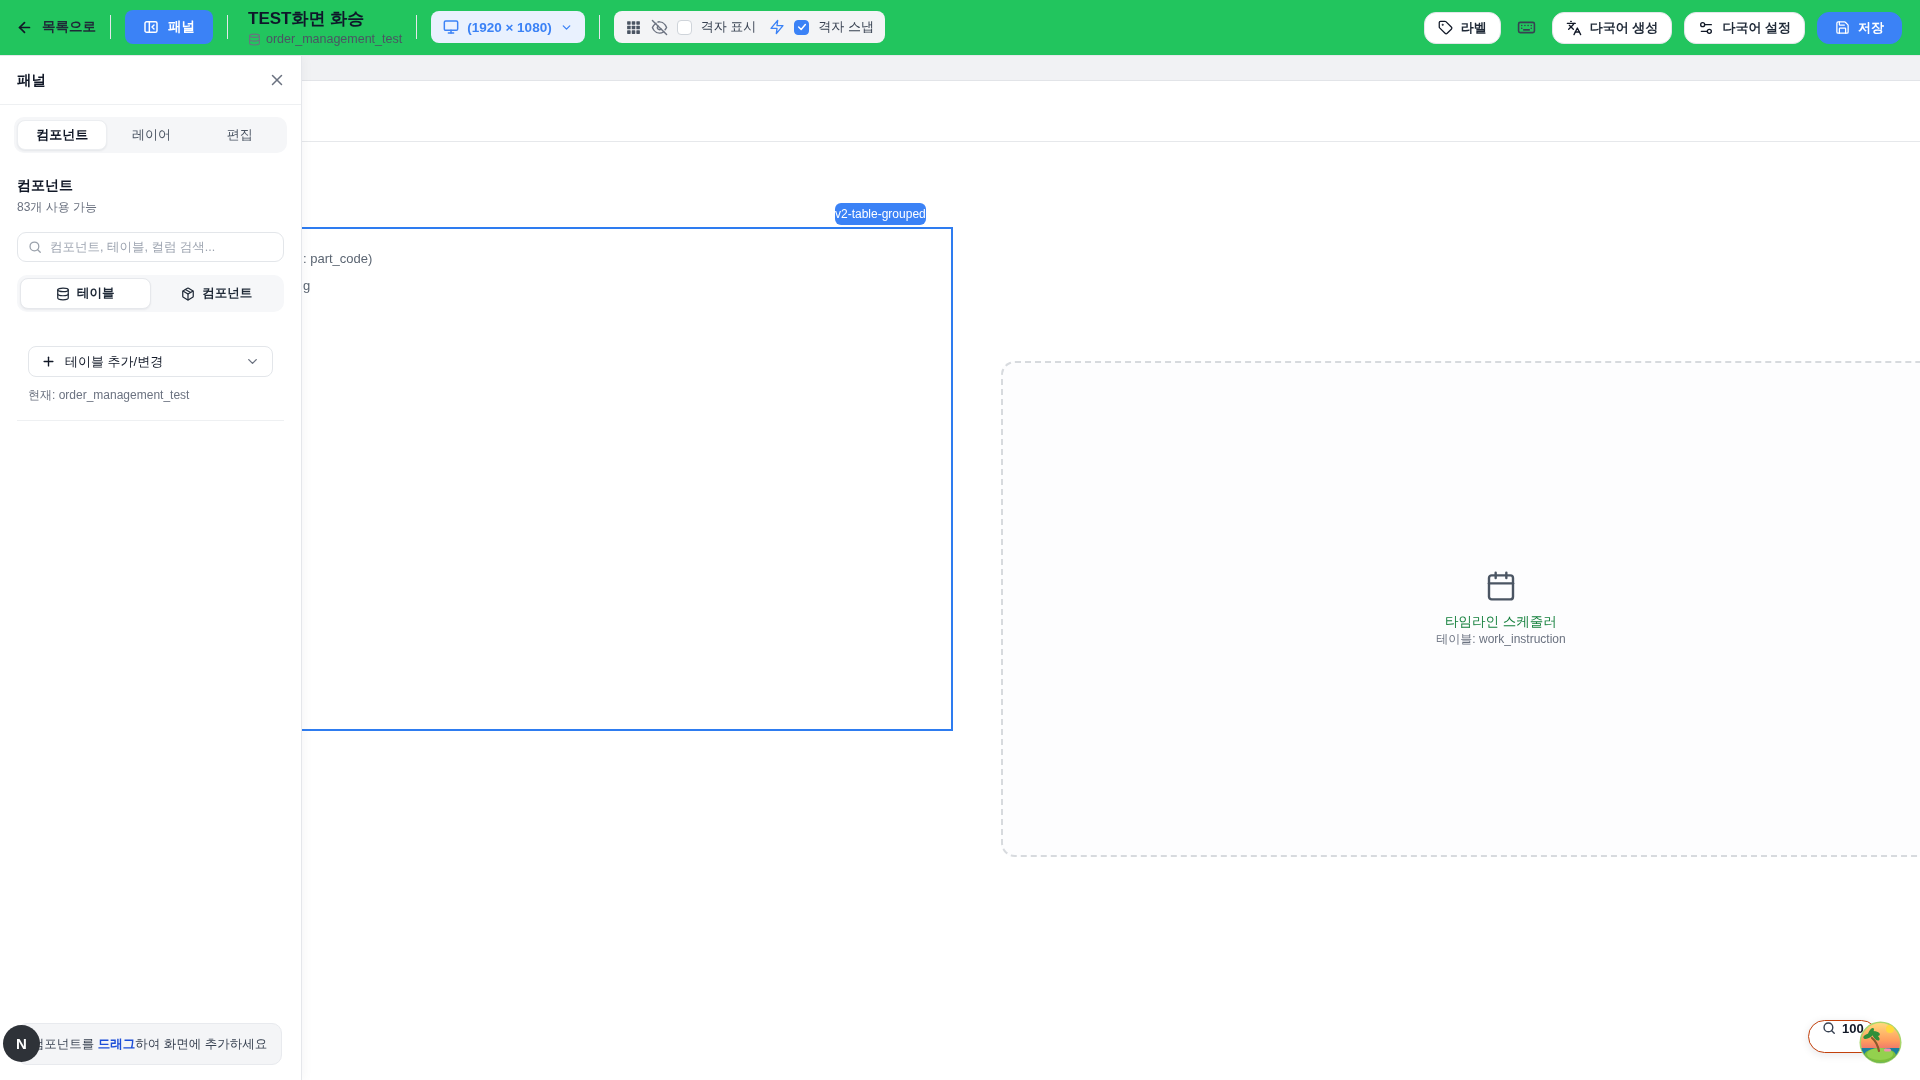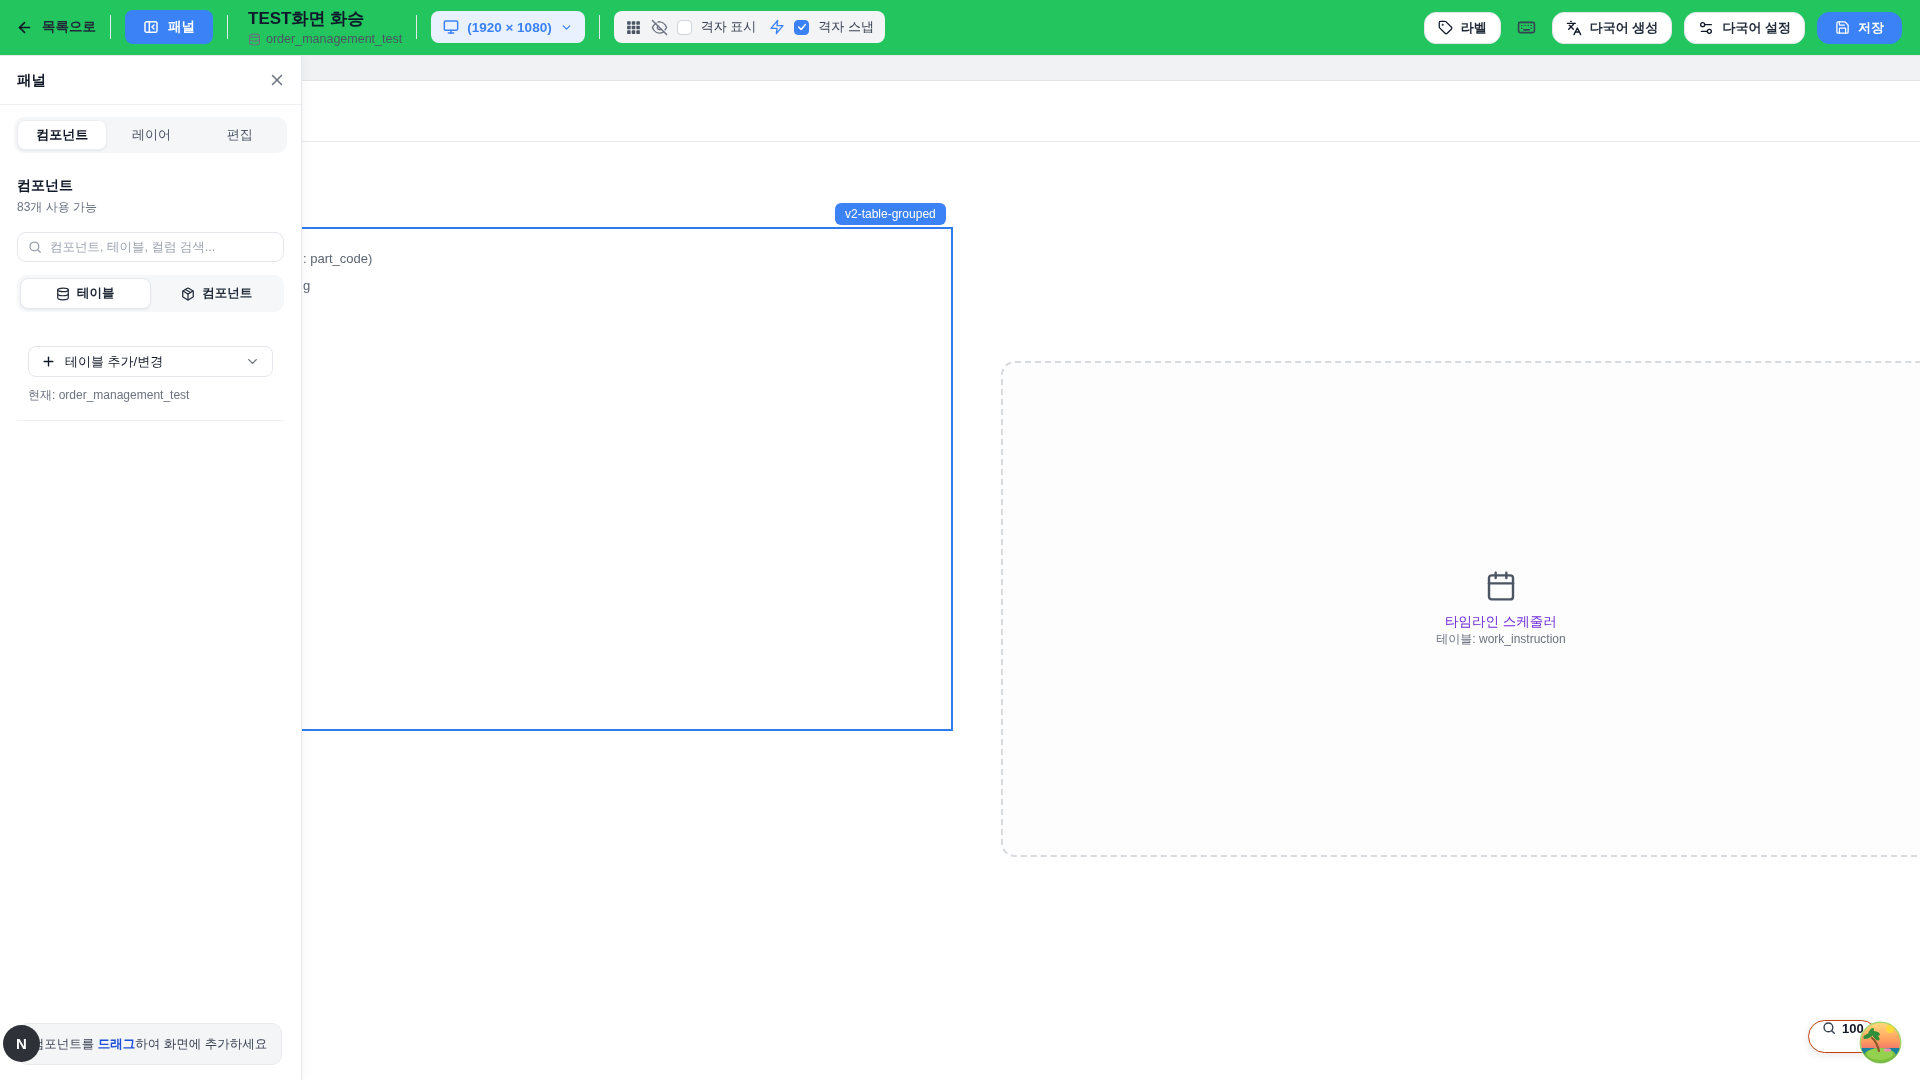--- a/index.html
+++ b/index.html
@@ -53,33 +53,33 @@
   .canvas-strip { position:absolute; top:0; left:0; right:0; height:25px; background:#f1f2f4; border-bottom:1px solid #e2e4e8; }
   .page-hline { position:absolute; top:85px; left:0; right:0; height:1px; background:#e6e8eb; }
 
   .sel-component {
     position:absolute; left:180px; top:171px; width:773px; height:504px;
     background:#ffffff; border:2.5px solid #2e7cf0;
   }
   .sel-badge {
     position:absolute; left:835px; top:147px; height:22px; line-height:22px;
     background:#3b82f6; color:#fff; font-size:12px; font-weight:500;
-    padding:0 10px; border-radius:6px;
+    padding:0 0; border-radius:6px;
   }
   .frag { position:absolute; color:#5b6572; font-size:13px; }
   .frag1 { left:303px; top:195px; }
   .frag2 { left:303px; top:222px; }
 
   .drop-zone {
     position:absolute; left:1001px; top:305px; width:1000px; height:496px;
     border:2px dashed #d7dade; border-radius:14px; background:#fdfdfe;
     display:flex; flex-direction:column; align-items:center; justify-content:center;
     color:#4b5563;
   }
-  .drop-title { font-size:13.5px; font-weight:500; color:#6d28d9; margin-top:11px; }
+  .drop-title { font-size:13.5px; font-weight:500; color:#15803d; margin-top:11px; }
   .drop-sub { font-size:12px; color:#6b7280; }
 
   .zoom-pill {
     position:absolute; left:1808px; top:964px; height:33px; padding:0 13px;
     background:#fff; border:1px solid #c2410c; border-radius:17px;
     box-shadow:0 2px 8px rgba(15,23,42,.10);
     display:flex; gap:6px; z-index:45;
   }
   .zoom-text { font-size:13px; font-weight:600; color:#111827; }
   .island { position:absolute; left:1858px; top:964px; width:45px; height:45px; z-index:46; }

